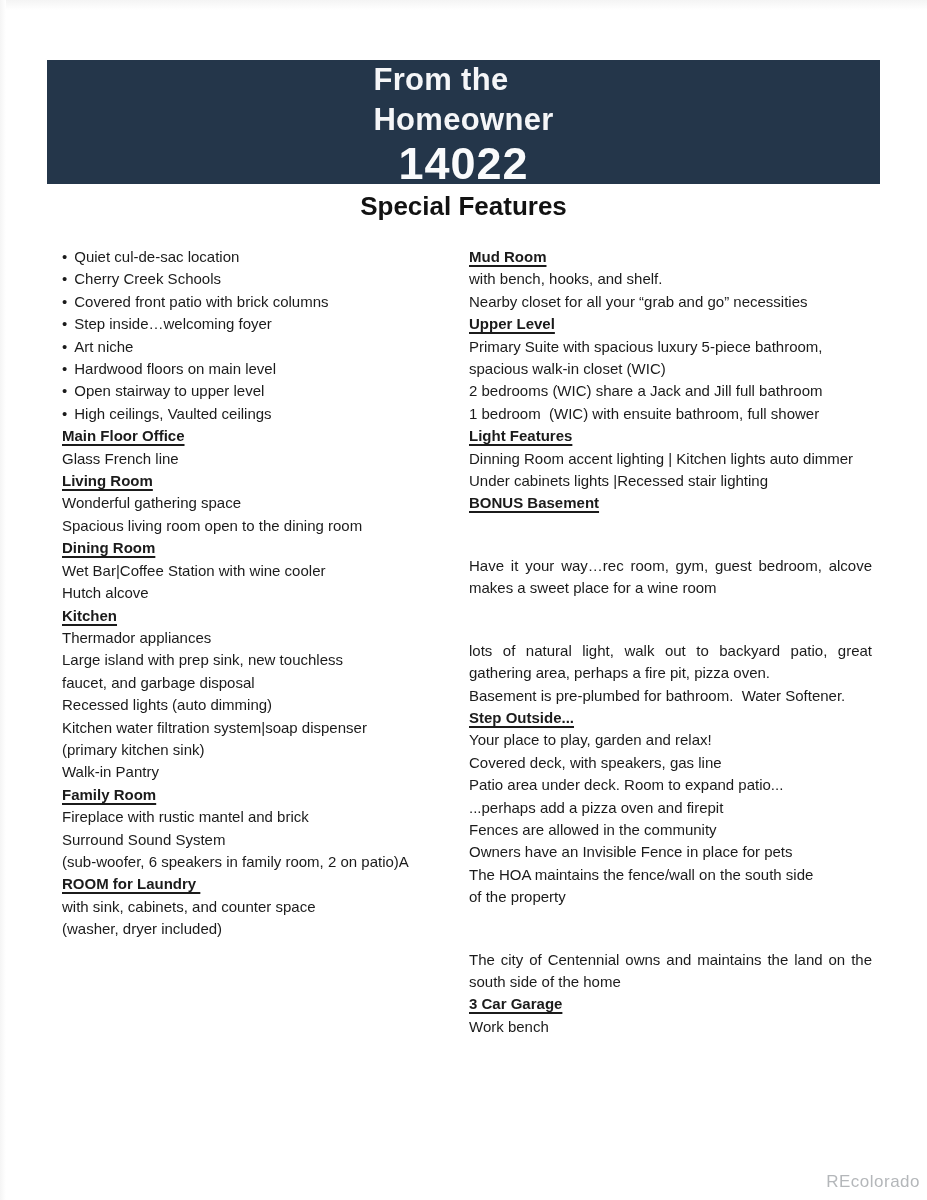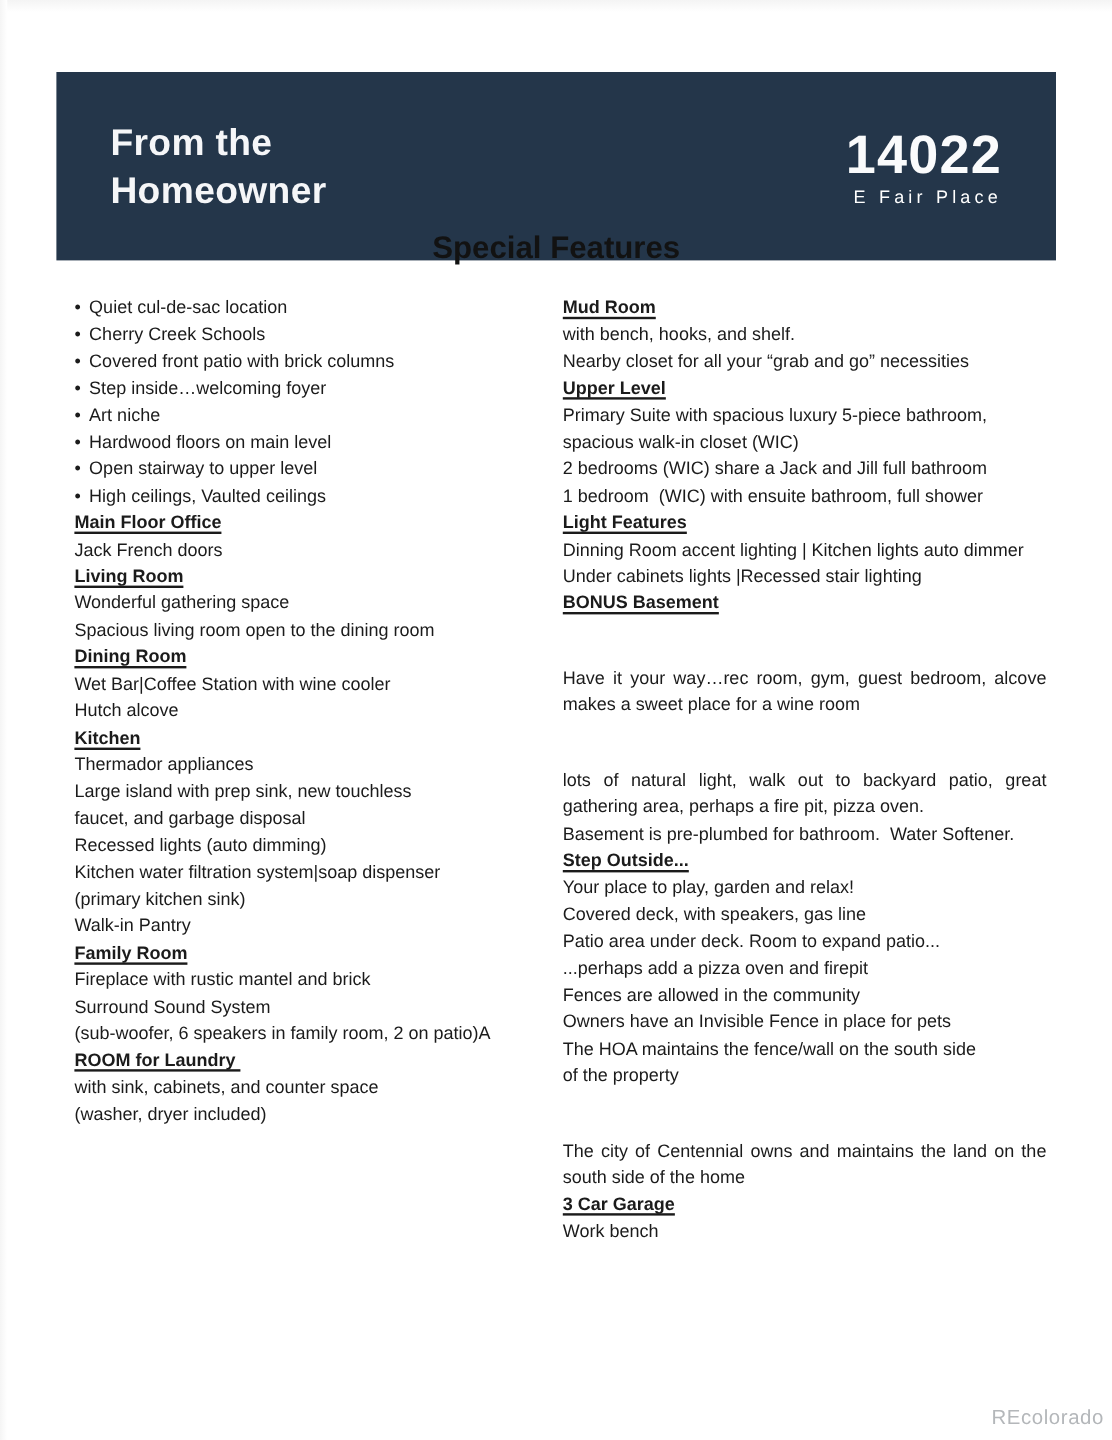--- a/index.html
+++ b/index.html
@@ -21,27 +21,28 @@
     background: linear-gradient(#f4f4f4, #ffffff);
   }
   .scan-edge-left {
     position: absolute; top: 0; left: 0; bottom: 0; width: 6px;
     background: linear-gradient(90deg, #f5f5f5, #ffffff);
   }
   
   .header {
     position: absolute;
     left: 47px; top: 60px;
-    width: 833px; height: 157px;
+    width: 833px; height: 124px;
     background: #24364a;
     display: flex;
     justify-content: space-between;
     align-items: center;
     padding: 0 45px;
     box-sizing: border-box;
+    flex-direction: column;
   }
   .header-title {
     color: #f5f6f8;
     font-weight: bold;
     font-size: 31px;
     line-height: 40px;
     letter-spacing: 0.3px;
   }
   .header-address { text-align: right; }
   .addr-number {
@@ -126,21 +127,21 @@
   <div class="col col-left" id="left-col">
       <div class="line"><span class="bullet">•</span><span>Quiet cul-de-sac location</span></div>
       <div class="line"><span class="bullet">•</span><span>Cherry Creek Schools</span></div>
       <div class="line"><span class="bullet">•</span><span>Covered front patio with brick columns</span></div>
       <div class="line"><span class="bullet">•</span><span>Step inside…welcoming foyer</span></div>
       <div class="line"><span class="bullet">•</span><span>Art niche</span></div>
       <div class="line"><span class="bullet">•</span><span>Hardwood floors on main level</span></div>
       <div class="line"><span class="bullet">•</span><span>Open stairway to upper level</span></div>
       <div class="line"><span class="bullet">•</span><span>High ceilings, Vaulted ceilings</span></div>
       <div class="sec-heading">Main Floor Office</div>
-      <div class="line"><span>Jack French doors</span></div>
+      <div class="line"><span>Glass French line</span></div>
       <div class="sec-heading">Living Room</div>
       <div class="line"><span>Wonderful gathering space</span></div>
       <div class="line"><span>Spacious living room open to the dining room</span></div>
       <div class="sec-heading">Dining Room</div>
       <div class="line"><span>Wet Bar|Coffee Station with wine cooler</span></div>
       <div class="line"><span>Hutch alcove</span></div>
       <div class="sec-heading">Kitchen</div>
       <div class="line"><span>Thermador appliances</span></div>
       <div class="line"><span>Large island with prep sink, new touchless</span></div>
       <div class="line"><span>faucet, and garbage disposal</span></div>

